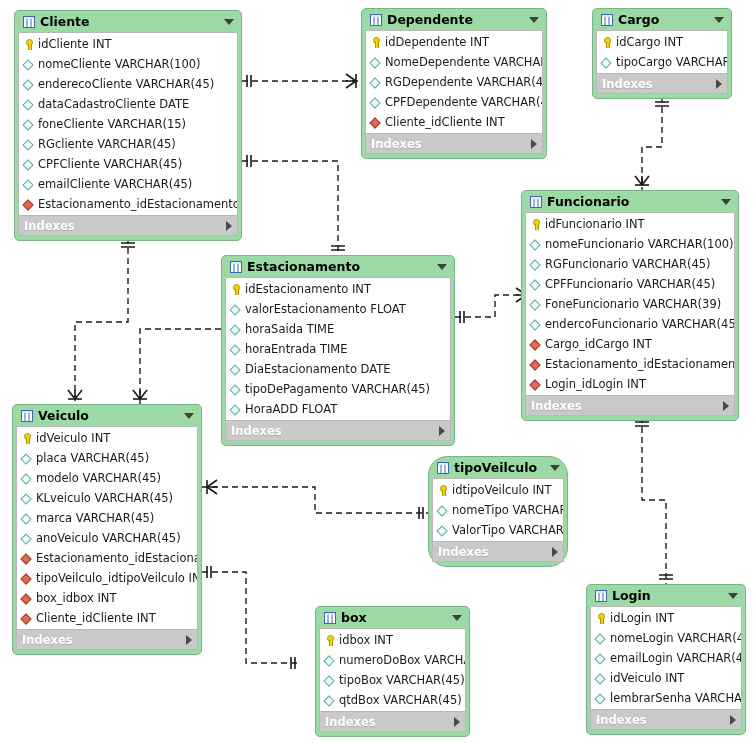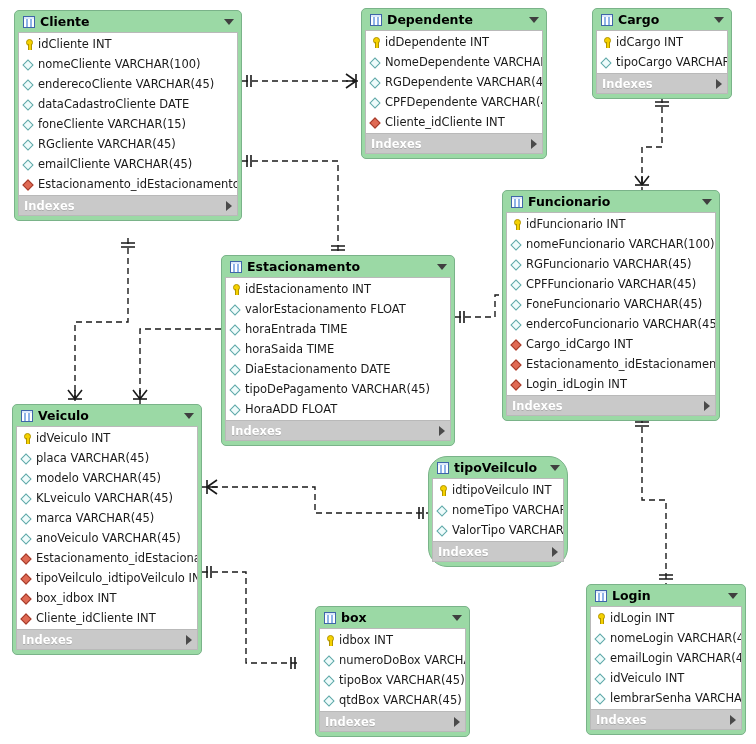--- a/index.html
+++ b/index.html
@@ -215,20 +215,24 @@
         <div class="col">
           <span class="ic ic-col"></span>
           <span>foneCliente VARCHAR(15)</span>
         </div>
         <div class="col">
           <span class="ic ic-col"></span>
           <span>RGcliente VARCHAR(45)</span>
         </div>
         <div class="col">
           <span class="ic ic-col"></span>
+          <span>CPFCliente VARCHAR(45)</span>
+        </div>
+        <div class="col">
+          <span class="ic ic-col"></span>
           <span>emailCliente VARCHAR(45)</span>
         </div>
         <div class="col">
           <span class="ic ic-fk"></span>
           <span>Estacionamento_idEstacionamento INT</span>
         </div>
       </div>
       <div class="indexes">
         <span>Indexes</span>
         <span class="idx-arrow"></span>
@@ -281,21 +285,21 @@
         <div class="col">
           <span class="ic ic-col"></span>
           <span>tipoCargo VARCHAR(45)</span>
         </div>
       </div>
       <div class="indexes">
         <span>Indexes</span>
         <span class="idx-arrow"></span>
       </div>
     </div>
-    <div class="table-box" style="left: 502px; top: 190px; width: 218px;">
+    <div class="table-box" style="left: 521px; top: 190px; width: 218px;">
       <div class="tbl-header">
         <span class="tbl-icon"></span>
         <span class="tbl-title">Funcionario</span>
         <span class="tbl-caret"></span>
       </div>
       <div class="cols">
         <div class="col">
           <span class="ic ic-pk"></span>
           <span>idFuncionario INT</span>
         </div>
@@ -306,21 +310,21 @@
         <div class="col">
           <span class="ic ic-col"></span>
           <span>RGFuncionario VARCHAR(45)</span>
         </div>
         <div class="col">
           <span class="ic ic-col"></span>
           <span>CPFFuncionario VARCHAR(45)</span>
         </div>
         <div class="col">
           <span class="ic ic-col"></span>
-          <span>FoneFuncionario VARCHAR(45)</span>
+          <span>FoneFuncionario VARCHAR(39)</span>
         </div>
         <div class="col">
           <span class="ic ic-col"></span>
           <span>endercoFuncionario VARCHAR(45)</span>
         </div>
         <div class="col">
           <span class="ic ic-fk"></span>
           <span>Cargo_idCargo INT</span>
         </div>
         <div class="col">
@@ -347,28 +351,28 @@
         <div class="col">
           <span class="ic ic-pk"></span>
           <span>idEstacionamento INT</span>
         </div>
         <div class="col">
           <span class="ic ic-col"></span>
           <span>valorEstacionamento FLOAT</span>
         </div>
         <div class="col">
           <span class="ic ic-col"></span>
+          <span>horaSaida TIME</span>
+        </div>
+        <div class="col">
+          <span class="ic ic-col"></span>
           <span>horaEntrada TIME</span>
         </div>
         <div class="col">
           <span class="ic ic-col"></span>
-          <span>horaSaida TIME</span>
-        </div>
-        <div class="col">
-          <span class="ic ic-col"></span>
           <span>DiaEstacionamento DATE</span>
         </div>
         <div class="col">
           <span class="ic ic-col"></span>
           <span>tipoDePagamento VARCHAR(45)</span>
         </div>
         <div class="col">
           <span class="ic ic-col"></span>
           <span>HoraADD FLOAT</span>
         </div>

